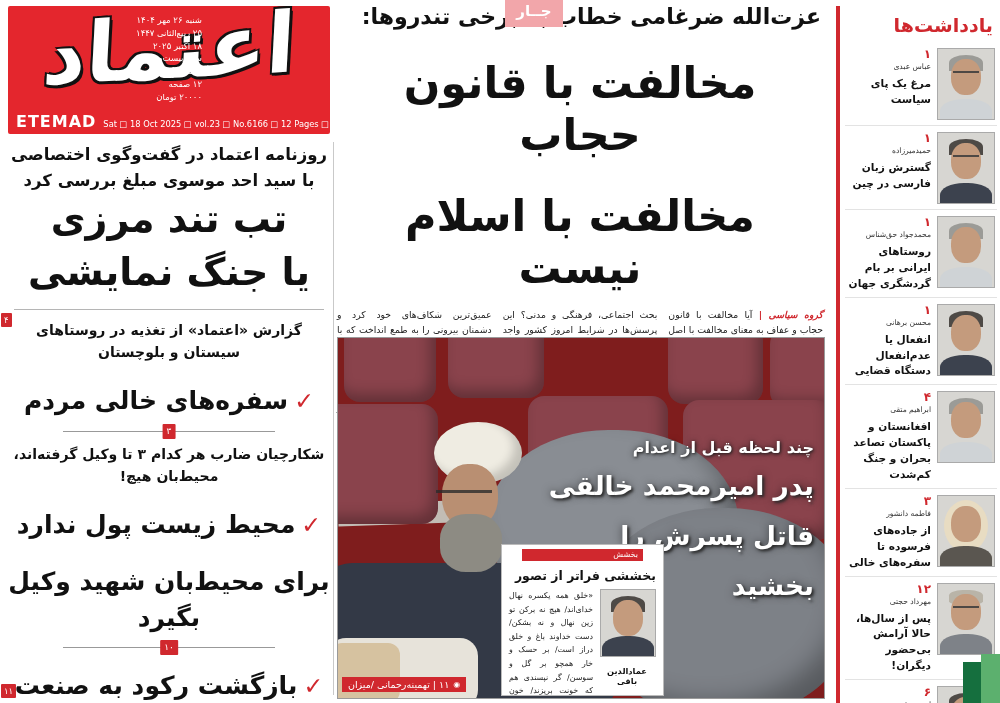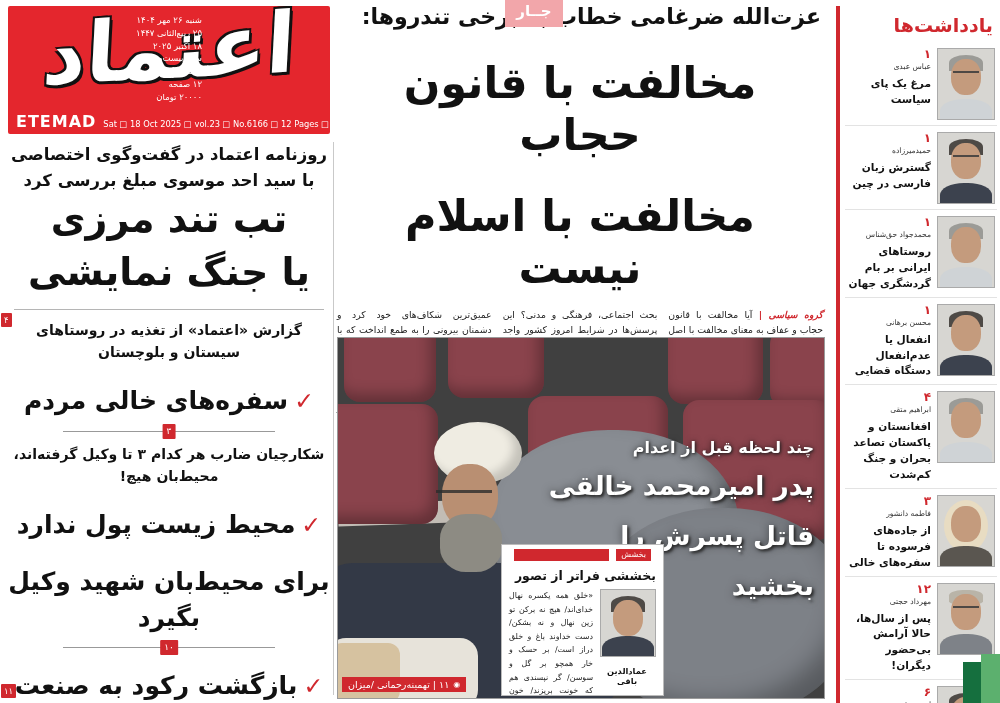--- a/index.html
+++ b/index.html
@@ -62,21 +62,21 @@
           background:#7e8288;border-radius:46% 46% 0 0;}
   .portrait.dark .p-hair{background:#4e4a46;}
   .portrait.dark .p-body{background:#3c424e;}
   .portrait.light .p-body{background:#cfd3d6;}
   .portrait.hijab .p-hair{width:44px;height:52px;background:#e8dcc2;border-radius:50%;top:4px;}
   .portrait.hijab .p-body{background:#5a5650;}
   .portrait.cap .p-hair{background:#b9b4a8;border-radius:40% 40% 20% 20%;height:14px;}
   .portrait .p-glass{position:absolute;left:50%;top:22px;transform:translateX(-50%);width:26px;height:7px;
           border-top:2px solid #3a3a3a;opacity:.85;}
   
-  .photo{position:absolute;left:337px;top:337px;width:486px;height:360px;background:#404040;
+  .photo{position:absolute;left:337px;top:337px;width:486px;height:360px;background:#7f1d1d;
          overflow:hidden;border:1px solid #9a9a9a;}
   .seat{position:absolute;background:#8a434c;border-radius:16px;box-shadow:inset -6px -8px 14px rgba(0,0,0,.28);}
   .floorband{position:absolute;left:0;right:0;top:158px;height:22px;background:#c2bcb5;transform:rotate(-2deg);}
   .blanket{position:absolute;background:#898d93;border-radius:48%;box-shadow:inset -14px -16px 24px rgba(0,0,0,.3);}
   .robe{position:absolute;left:-20px;top:225px;width:300px;height:150px;background:#333946;border-radius:34px;}
   .sheet{position:absolute;left:-10px;top:300px;width:150px;height:70px;background:#e7e3da;border-radius:18px;}
   .cushion{position:absolute;left:-8px;top:305px;width:70px;height:60px;background:#d6c2a0;border-radius:12px;}
   .turban{position:absolute;left:96px;top:84px;width:88px;height:62px;background:#efece2;border-radius:50%;
           box-shadow:inset -8px -6px 10px rgba(0,0,0,.18);}
   .face{position:absolute;left:104px;top:126px;width:56px;height:64px;background:#b98f72;border-radius:46%;}
@@ -85,21 +85,21 @@
   .ph-kicker{position:absolute;right:10px;top:100px;color:#fff;font-size:16px;font-weight:bold;direction:rtl;
              text-shadow:1px 1px 3px #222,0 0 6px rgba(0,0,0,.55);}
   .ph-line{position:absolute;right:10px;color:#fff;font-size:26.5px;font-weight:bold;direction:rtl;
            letter-spacing:-0.5px;text-shadow:2px 2px 3px #2a2a2a,0 0 8px rgba(0,0,0,.5);}
   .credit{position:absolute;left:4px;bottom:6px;background:#d0282e;color:#fff;font-size:9.5px;
           padding:2px 6px;direction:rtl;display:flex;align-items:center;gap:4px;}
   .cam{font-size:8px;}
   
   .inset{position:absolute;left:163px;top:206px;width:161px;height:150px;background:#fff;
          border:1px solid #bbb;direction:rtl;z-index:5;}
-  .inset-head{position:relative;height:12px;margin:4px 12px 0;}
+  .inset-head{position:relative;height:12px;margin:4px 20px 0;}
   .inset-tab{position:absolute;right:0;top:0;background:#d0282e;color:#fff;font-size:8px;
              line-height:12px;padding:0 5px;}
   .inset-bar{position:absolute;left:0;top:0;width:95px;height:12px;background:#d0282e;}
   .inset-title{font-size:12.5px;font-weight:bold;text-align:right;margin:7px 7px 6px;}
   .inset-row{display:flex;gap:5px;padding:0 7px;}
   .inset-poem{flex:1;font-size:7.9px;line-height:1.72;text-align:justify;color:#222;}
   .inset-author{width:58px;flex:0 0 auto;text-align:center;}
   .inset-author .portrait{width:54px;height:66px;}
   .inset-name{font-size:8.3px;font-weight:bold;margin-top:9px;}
   

